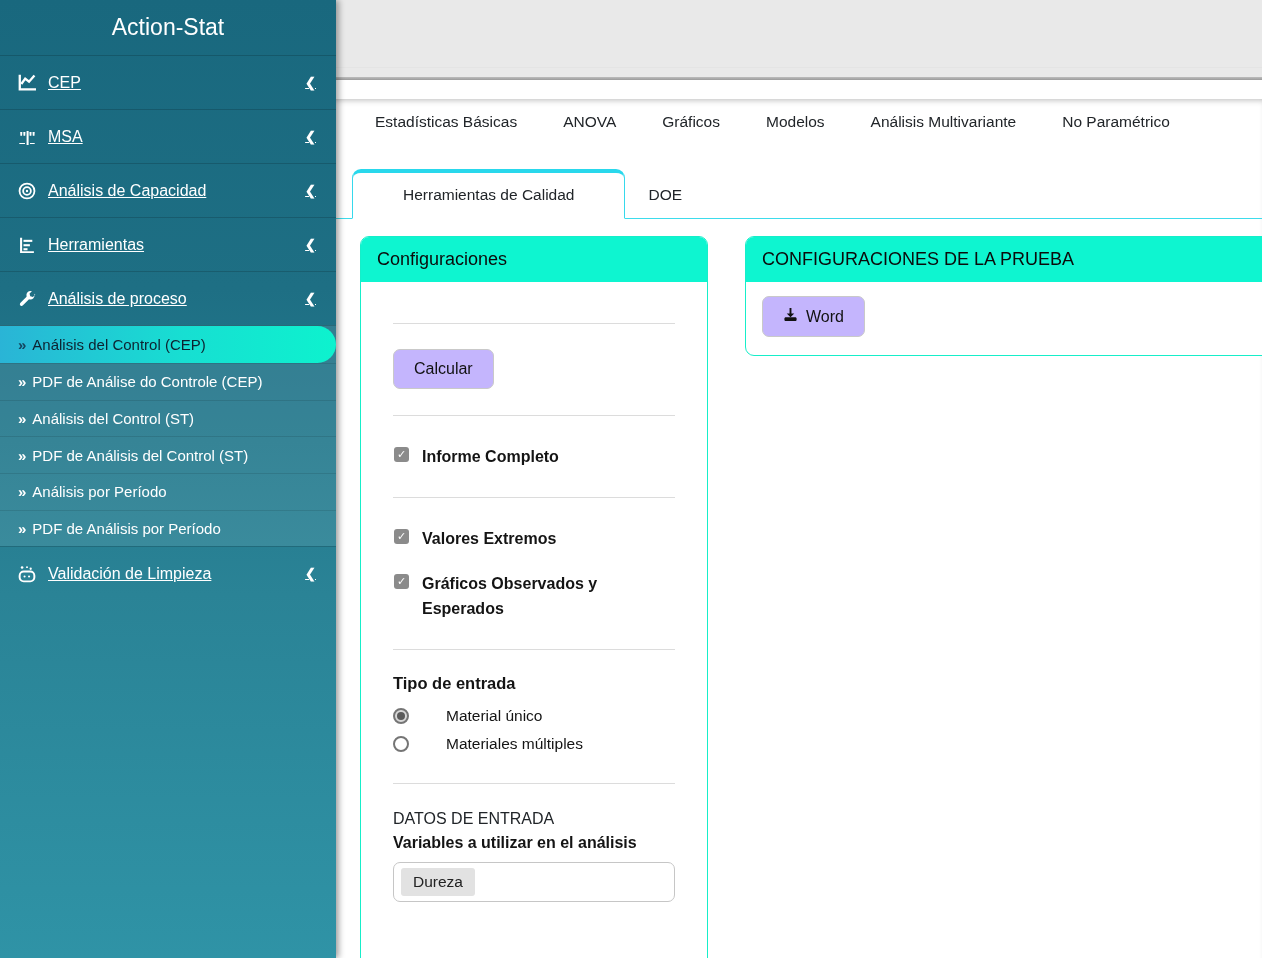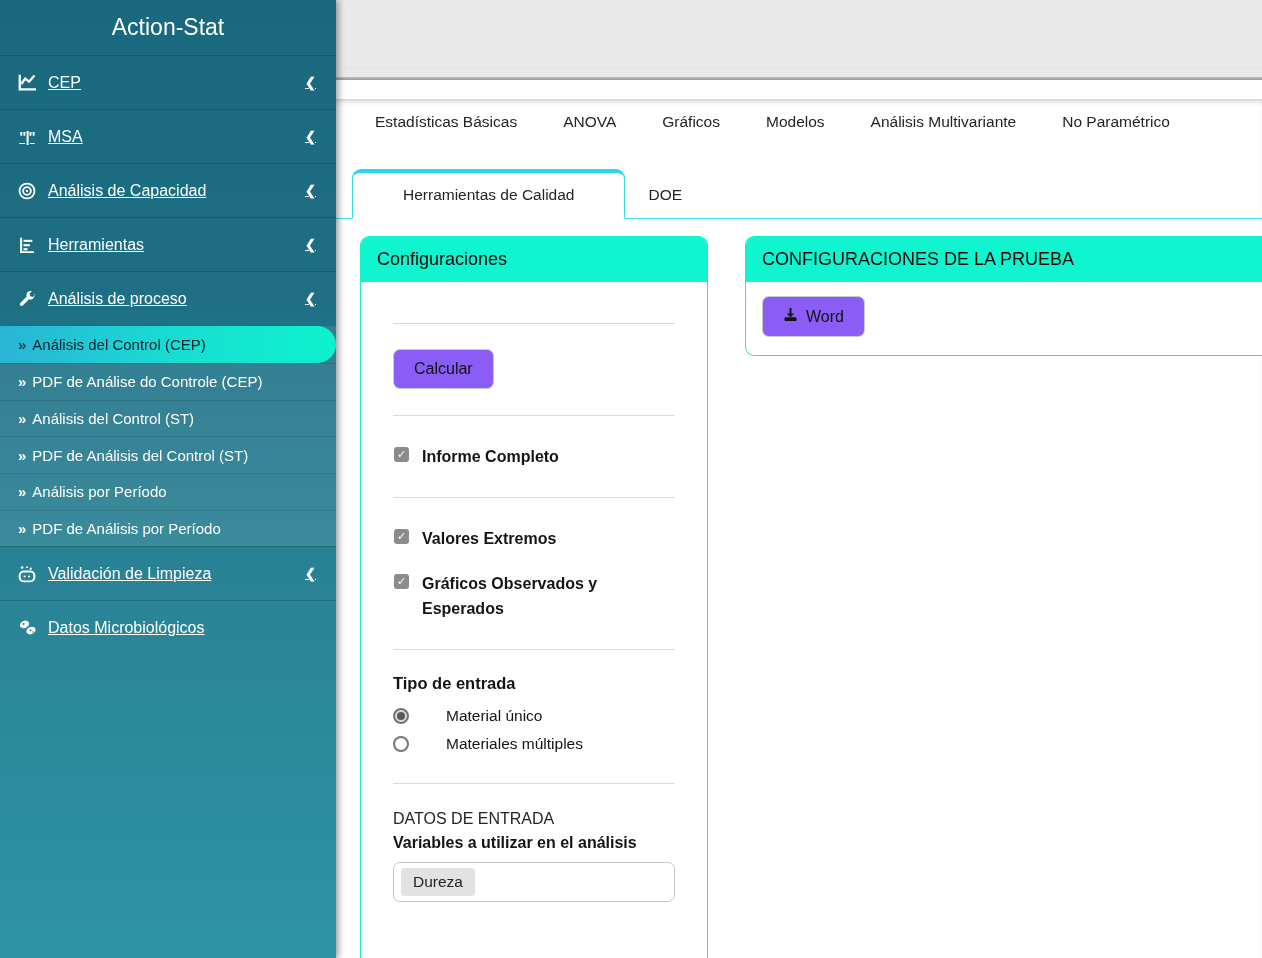--- a/index.html
+++ b/index.html
@@ -68,21 +68,21 @@
   .panel-config { width:348px; height:800px; flex:0 0 348px; }
   .panel-test { flex:0 0 560px; margin-left:37px; }
   .panel-test .pbody { padding:14px 16px 18px; }
 
   .cfg-body { padding:0 32px; }
   hr.divider { border:none; border-top:1px solid #dcdcdc; margin:0; }
   .spacer40 { height:41px; }
 
   .btn {
     display:inline-flex; align-items:center; gap:8px;
-    background:#8b5cf6; border:1px solid #c9c9c9; border-radius:7px;
+    background:#c4b5fd; border:1px solid #c9c9c9; border-radius:7px;
     font-size:16px; color:#111; padding:10px 20px; cursor:pointer; font-family:inherit;
   }
   .grp-btn { margin:25px 0 26px; }
 
   .chk-row { display:flex; align-items:flex-start; margin:28px 0; }
   .chk {
     width:15px; height:15px; background:#8b8b8b; border-radius:3px; margin:3px 13px 0 1px;
     display:inline-flex; align-items:center; justify-content:center; color:#fff; font-size:11px; flex:0 0 15px; cursor:pointer;
   }
   .chk-lbl { font-weight:bold; font-size:16px; line-height:25px; color:#141414; }
@@ -202,32 +202,20 @@
           <circle cx="15.5" cy="4.6" r="1.4" fill="#fff"></circle>
           <rect x="2" y="8" width="18" height="12" rx="5" fill="none" stroke="#fff" stroke-width="2.4"></rect>
           <circle cx="8" cy="14" r="1.3" fill="#fff"></circle>
           <circle cx="13.5" cy="14" r="1.3" fill="#fff"></circle>
         </svg>
     </span>
     <span class="lbl">Validación de Limpieza</span>
     <span class="chev">❮</span>
   </div>
 
-  <div class="sb-item">
-    <span class="ico">
-      <svg class="sicon" width="19" height="17" viewBox="0 0 24 22">
-          <ellipse cx="8" cy="7" rx="6.2" ry="4.6" fill="#fff" transform="rotate(-24 8 7)"></ellipse>
-          <ellipse cx="16.5" cy="15" rx="6.2" ry="4.6" fill="#fff" transform="rotate(-24 16.5 15)"></ellipse>
-          <circle cx="7" cy="6.5" r="1.3" fill="#2a8396"></circle>
-          <circle cx="16" cy="14.5" r="1.3" fill="#2a8396"></circle>
-          <circle cx="19" cy="16.8" r="1" fill="#2a8396"></circle>
-        </svg>
-    </span>
-    <span class="lbl">Datos Microbiológicos</span>
-  </div>
 </aside>
 
 <div class="main">
   <div class="topbar"></div>
 
   <div class="content">
 
 
     <div class="subtabs">
       <div class="subtab">Estadísticas Básicas</div>

